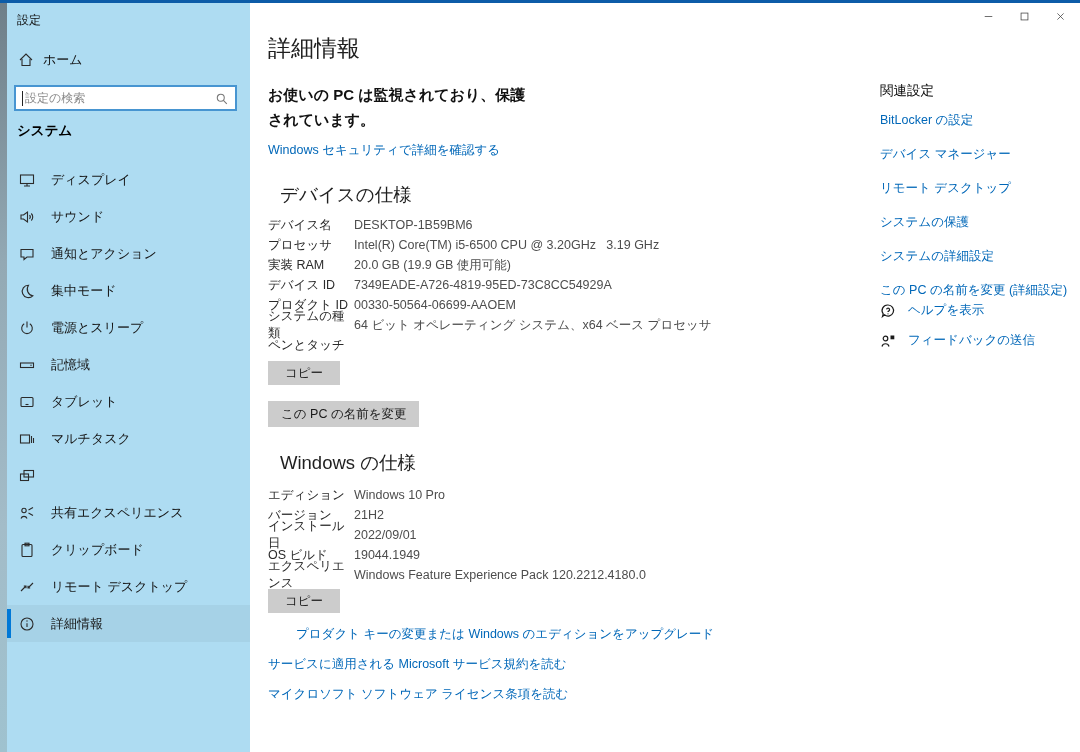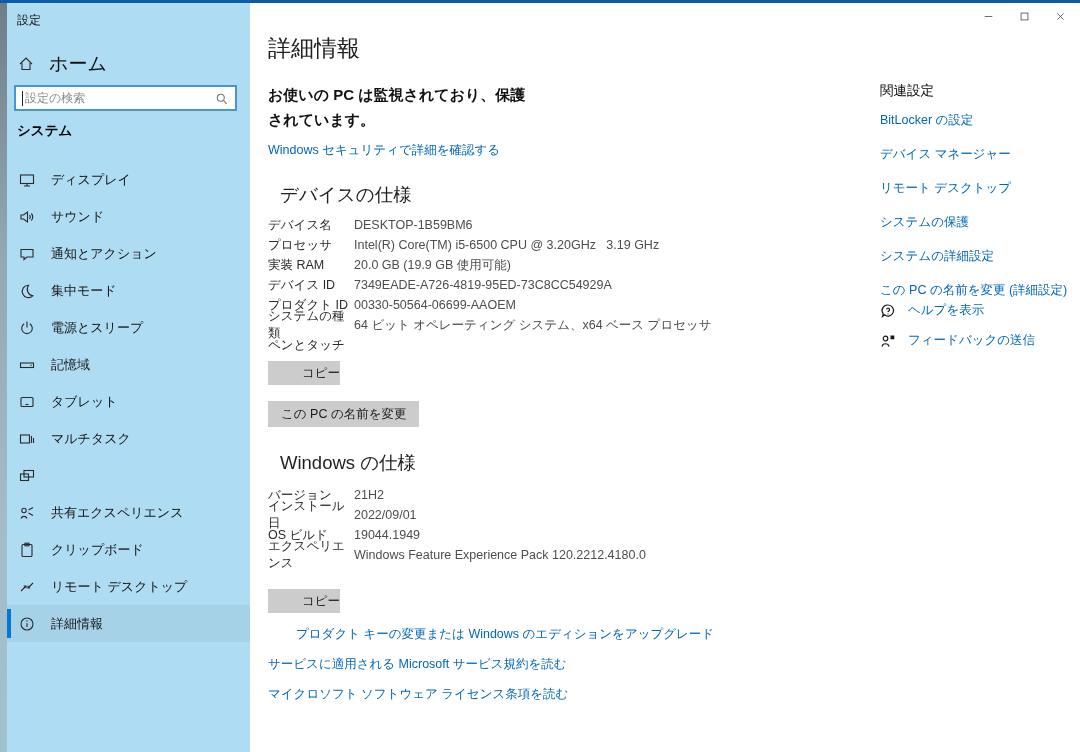--- a/index.html
+++ b/index.html
@@ -11,21 +11,21 @@
   .topline { position:absolute; left:0; top:0; width:100%; height:3px; background:#0d5ca8; z-index:9; }
   .edge-strip { position:absolute; left:0; top:0; width:7px; height:100%;
                 background:linear-gradient(180deg,#6e7e88 0%,#93a9b4 35%,#a3bcc8 70%,#9fc2cf 100%); z-index:8; }
   .caption-buttons { position:absolute; top:3px; right:2px; display:flex; z-index:10; }
   .capbtn { width:36px; height:28px; display:flex; align-items:center; justify-content:center; color:#404040; cursor:default; background:transparent; border:none; }
   .capbtn svg { width:11px; height:11px; stroke:#404040; stroke-width:1.1; fill:none; }
 
   
   .sidebar { position:absolute; left:7px; top:3px; width:243px; height:749px; background:#aedcf2; }
   .win-title { position:absolute; left:10px; top:9px; font-size:12px; color:#111; }
-  .home-row { position:absolute; left:11px; top:48px; display:flex; align-items:center; gap:15px; font-size:19px; color:#111; cursor:default; }
+  .home-row { position:absolute; left:11px; top:48px; display:flex; align-items:center; gap:9px; font-size:13px; color:#111; cursor:default; }
   .search-box { position:absolute; left:7px; top:82px; width:223px; height:26px; background:#fff; border:2px solid #4795d1; }
   .search-box input { position:absolute; left:0; top:0; width:100%; height:100%; border:none; outline:none; background:transparent; font-family:inherit; font-size:12px; color:#222; padding:0 36px 0 9px; }
   .search-box input::placeholder { color:#8a8a8a; opacity:1; }
   .search-caret { position:absolute; left:6px; top:4px; width:1px; height:15px; background:#222; }
   .search-glyph { position:absolute; right:6px; top:5px; }
   .search-glyph svg { width:14px; height:14px; stroke:#777; stroke-width:1.2; fill:none; }
   .section-label { position:absolute; left:10px; top:119px; font-size:13.5px; font-weight:600; color:#000; }
   .nav { position:absolute; left:0; top:158px; width:100%; }
   .nav-item { position:relative; height:37px; display:flex; align-items:center; gap:16px; padding-left:12px; font-size:13px; color:#151515; cursor:default; }
   .nav-item svg { width:16px; height:16px; stroke:#2b2b2b; stroke-width:1.1; fill:none; flex:none; }
@@ -40,21 +40,21 @@
   .sec-link { position:absolute; left:18px; top:139px; }
   .h2 { position:absolute; left:30px; font-size:18.5px; font-weight:400; color:#1f1f1f; }
   .dev-h2 { top:179px; }
   .win-h2 { top:447px; }
   .spec { position:absolute; left:18px; }
   .dev-spec { top:212px; }
   .win-spec { top:482px; }
   .spec-row { display:flex; height:20px; align-items:center; font-size:12.5px; }
   .spec-row .lbl { width:86px; flex:none; color:#2b2b2b; }
   .spec-row .val { color:#4d4d4d; }
-  .btn { position:absolute; background:#cccccc; border:none; font-family:inherit; font-size:12.5px; color:#1a1a1a; cursor:pointer; text-align:right; }
+  .btn { position:absolute; background:#cccccc; border:none; font-family:inherit; font-size:12.5px; color:#1a1a1a; cursor:pointer; text-align:center; }
   .copy1 { left:18px; top:358px; width:72px; height:24px; }
   .rename { left:18px; top:398px; height:26px; padding:0 13px; }
   .copy2 { left:18px; top:586px; width:72px; height:24px; }
   .blink { position:absolute; left:18px; }
   .blink1 { top:623px;margin-left:28px; } .blink2 { top:653px; } .blink3 { top:683px; }
 
   
   .related { position:absolute; left:630px; top:79px; width:210px; }
   .related-title { font-size:13.5px; color:#000; margin-bottom:12px; }
   .related a { display:block; margin-bottom:17px; }
@@ -237,20 +237,24 @@
       <div class="spec-row">
         <span class="lbl">ペンとタッチ</span>
       </div>
     </div>
     <button class="btn copy1">コピー</button>
     <button class="btn rename">この PC の名前を変更</button>
 
     <h2 class="h2 win-h2">Windows の仕様</h2>
     <div class="spec win-spec">
       <div class="spec-row">
+        <span class="lbl">エディション</span>
+        <span class="val">Windows 10 Pro</span>
+      </div>
+      <div class="spec-row">
         <span class="lbl">バージョン</span>
         <span class="val">21H2</span>
       </div>
       <div class="spec-row">
         <span class="lbl">インストール日</span>
         <span class="val">2022/09/01</span>
       </div>
       <div class="spec-row">
         <span class="lbl">OS ビルド</span>
         <span class="val">19044.1949</span>

